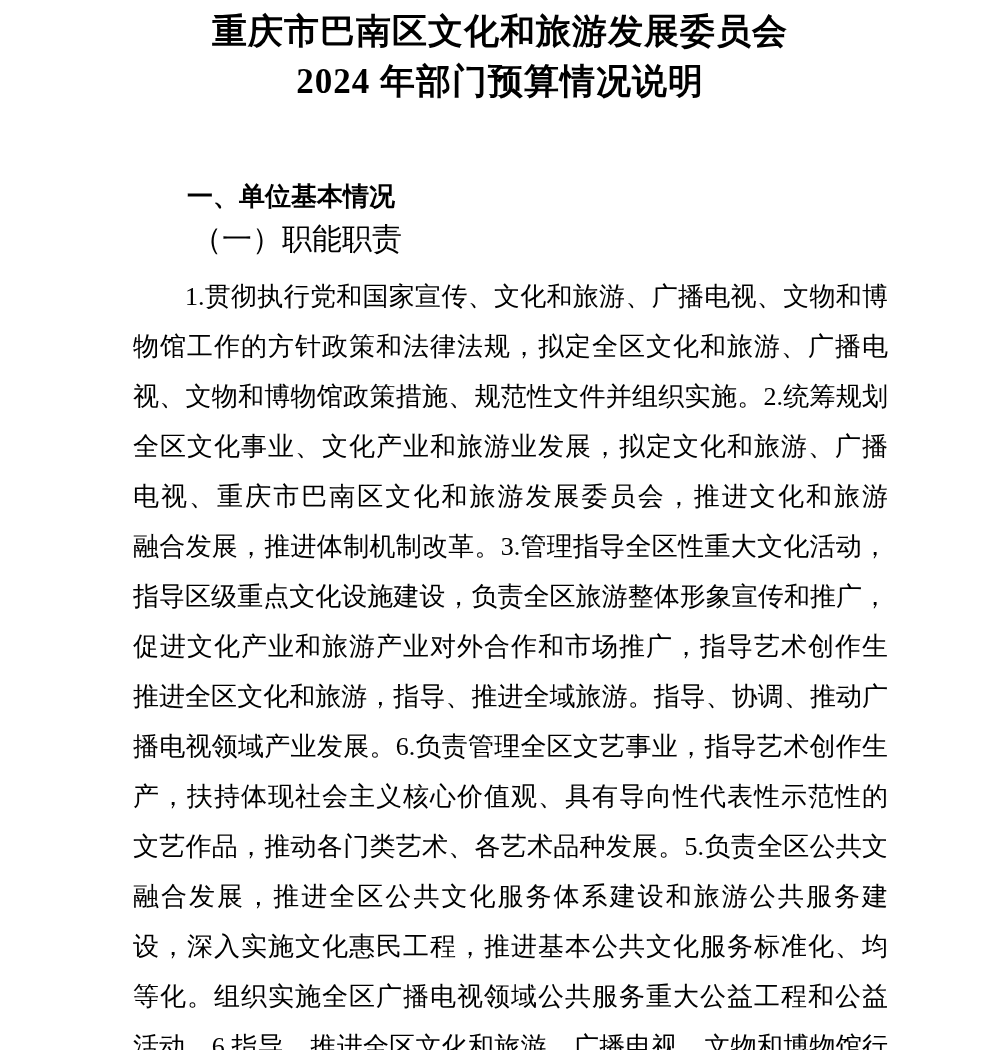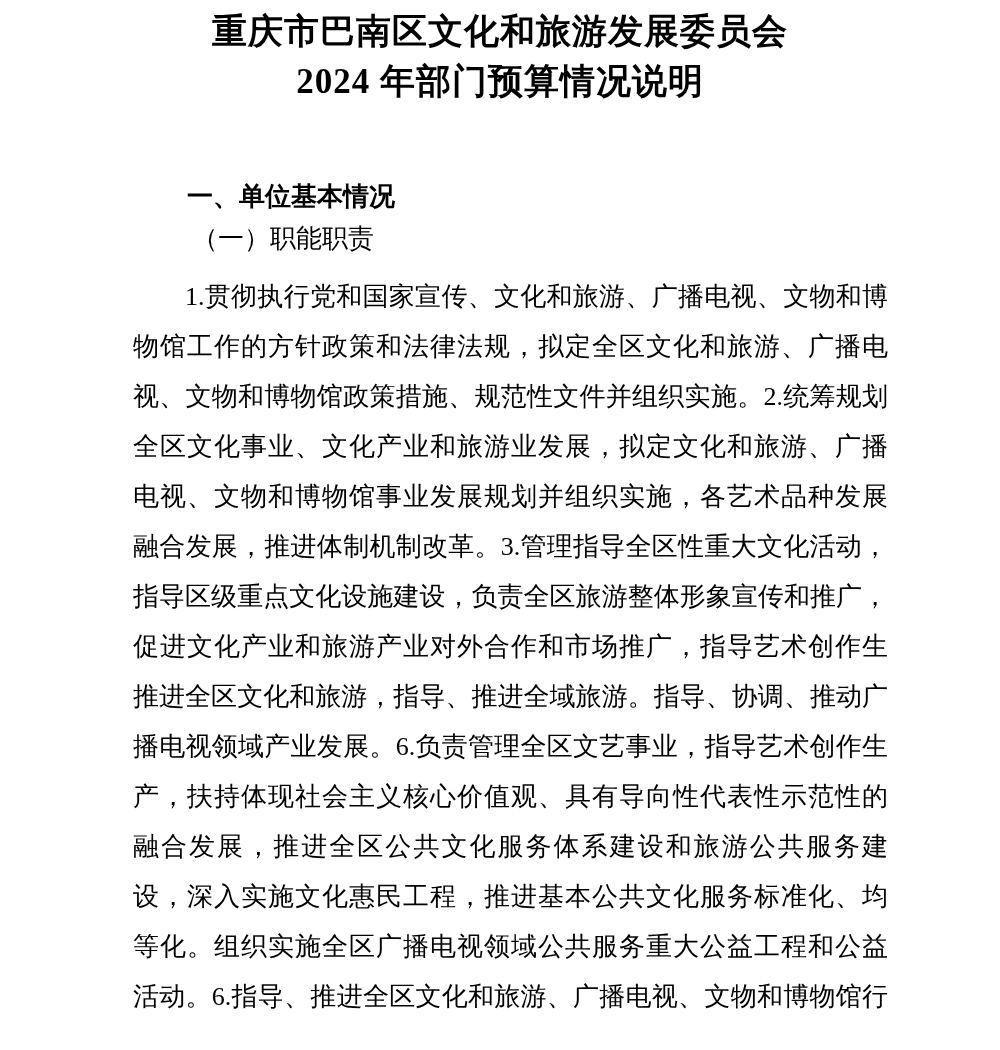--- a/index.html
+++ b/index.html
@@ -36,21 +36,21 @@
   }
   .section-heading {
     margin: 73px 0 0 187px;
     font-size: 26px;
     line-height: 32px;
     font-weight: 700;
     font-family: "Liberation Sans", "DejaVu Sans", sans-serif;
   }
   .subsection-heading {
     margin: 10px 0 0 192px;
-    font-size: 26px;
+    font-size: 30px;
     line-height: 34px;
     font-weight: 400;
     font-family: "Liberation Serif", "DejaVu Serif", serif;
   }
   .body-paragraph {
     margin: 16px 0 0 133px;
     width: 755px;
     font-size: 26px;
     line-height: 50px;
     font-family: "Liberation Serif", "DejaVu Serif", serif;
@@ -77,26 +77,27 @@
 
   <div class="section-heading">一、单位基本情况</div>
 
   <div class="subsection-heading">（一）职能职责</div>
 
   <div class="body-paragraph">
       <div class="body-line">1.贯彻执行党和国家宣传、文化和旅游、广播电视、文物和博</div>
       <div class="body-line">物馆工作的方针政策和法律法规，拟定全区文化和旅游、广播电</div>
       <div class="body-line">视、文物和博物馆政策措施、规范性文件并组织实施。2.统筹规划</div>
       <div class="body-line">全区文化事业、文化产业和旅游业发展，拟定文化和旅游、广播</div>
-      <div class="body-line">电视、文物和博物馆事业发展规划并组织实施，各艺术品种发展</div>
+      <div class="body-line">电视、重庆市巴南区文化和旅游发展委员会，推进文化和旅游</div>
       <div class="body-line">融合发展，推进体制机制改革。3.管理指导全区性重大文化活动，</div>
       <div class="body-line">指导区级重点文化设施建设，负责全区旅游整体形象宣传和推广，</div>
       <div class="body-line">促进文化产业和旅游产业对外合作和市场推广，指导艺术创作生</div>
       <div class="body-line">推进全区文化和旅游，指导、推进全域旅游。指导、协调、推动广</div>
       <div class="body-line">播电视领域产业发展。6.负责管理全区文艺事业，指导艺术创作生</div>
       <div class="body-line">产，扶持体现社会主义核心价值观、具有导向性代表性示范性的</div>
+      <div class="body-line">文艺作品，推动各门类艺术、各艺术品种发展。5.负责全区公共文</div>
       <div class="body-line">融合发展，推进全区公共文化服务体系建设和旅游公共服务建</div>
       <div class="body-line">设，深入实施文化惠民工程，推进基本公共文化服务标准化、均</div>
       <div class="body-line">等化。组织实施全区广播电视领域公共服务重大公益工程和公益</div>
       <div class="body-line">活动。6.指导、推进全区文化和旅游、广播电视、文物和博物馆行</div>
     </div>
 
 </div>
 
 </body></html>

